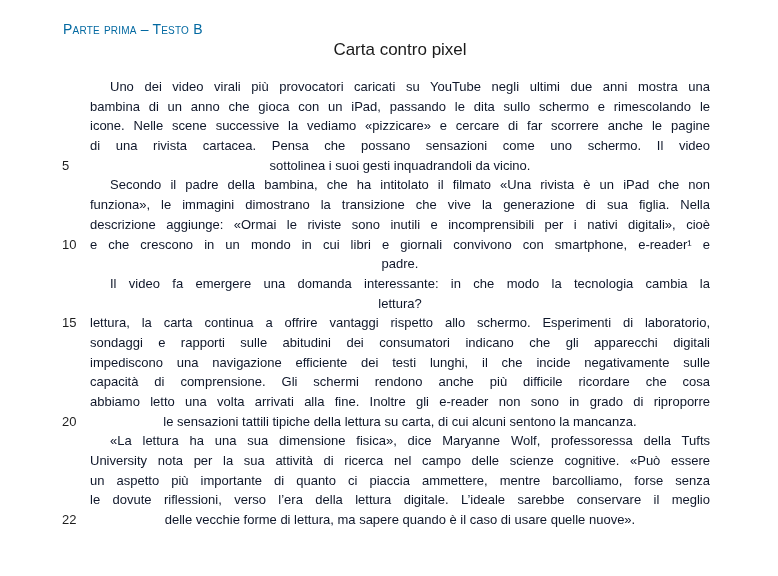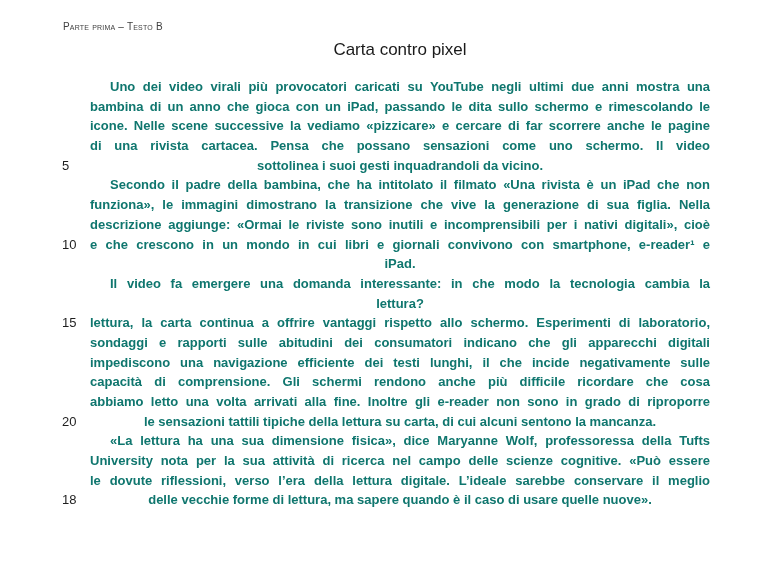--- a/index.html
+++ b/index.html
@@ -13,24 +13,24 @@
     height: 576px;
     background: #ffffff;
     font-family: "Liberation Sans", sans-serif;
     color: #1e1e1e;
     overflow: hidden;
   }
   .section-label {
     position: absolute;
     left: 63px;
     top: 21px;
-    font-size: 10px;
+    font-size: 14px;
     font-variant: small-caps;
     letter-spacing: 0.2px;
-    color: #404040;
+    color: #0369a1;
     white-space: nowrap;
   }
   .doc-title {
     position: absolute;
     left: 90px;
     top: 40px;
     width: 620px;
     text-align: center;
     font-size: 17px;
     font-weight: normal;
@@ -51,22 +51,21 @@
   .line-number {
     flex: 0 0 28px;
     width: 28px;
     text-align: left;
     color: #1e1e1e;
   }
   .line-text {
     flex: 0 0 620px;
     width: 620px;
     white-space: nowrap;
-    color: #0f766e;
-    font-weight: bold;
+    color: #0f172a;
   }
   .line-text.just {
     white-space: normal;
     text-align: justify;
     text-align-last: justify;
     text-justify: inter-word;
   }
   .line-text.left {
     text-align: center;
   }
@@ -112,21 +111,21 @@
       <div class="text-line">
         <span class="line-number"></span>
         <span class="line-text just">descrizione aggiunge: «Ormai le riviste sono inutili e incomprensibili per i nativi digitali», cioè</span>
       </div>
       <div class="text-line">
         <span class="line-number">10</span>
         <span class="line-text just">e che crescono in un mondo in cui libri e giornali convivono con smartphone, e-reader¹ e</span>
       </div>
       <div class="text-line">
         <span class="line-number"></span>
-        <span class="line-text left">iPad.</span>
+        <span class="line-text left">padre.</span>
       </div>
       <div class="text-line">
         <span class="line-number"></span>
         <span class="line-text just indent">Il video fa emergere una domanda interessante: in che modo la tecnologia cambia la</span>
       </div>
       <div class="text-line">
         <span class="line-number"></span>
         <span class="line-text left">lettura?</span>
       </div>
       <div class="text-line">
@@ -156,20 +155,24 @@
       <div class="text-line">
         <span class="line-number"></span>
         <span class="line-text just indent">«La lettura ha una sua dimensione fisica», dice Maryanne Wolf, professoressa della Tufts</span>
       </div>
       <div class="text-line">
         <span class="line-number"></span>
         <span class="line-text just">University nota per la sua attività di ricerca nel campo delle scienze cognitive. «Può essere</span>
       </div>
       <div class="text-line">
         <span class="line-number"></span>
+        <span class="line-text just">un aspetto più importante di quanto ci piaccia ammettere, mentre barcolliamo, forse senza</span>
+      </div>
+      <div class="text-line">
+        <span class="line-number"></span>
         <span class="line-text just">le dovute riflessioni, verso l’era della lettura digitale. L’ideale sarebbe conservare il meglio</span>
       </div>
       <div class="text-line">
-        <span class="line-number">18</span>
+        <span class="line-number">22</span>
         <span class="line-text left">delle vecchie forme di lettura, ma sapere quando è il caso di usare quelle nuove».</span>
       </div>
     </div>
 </div>
 
 </body></html>

